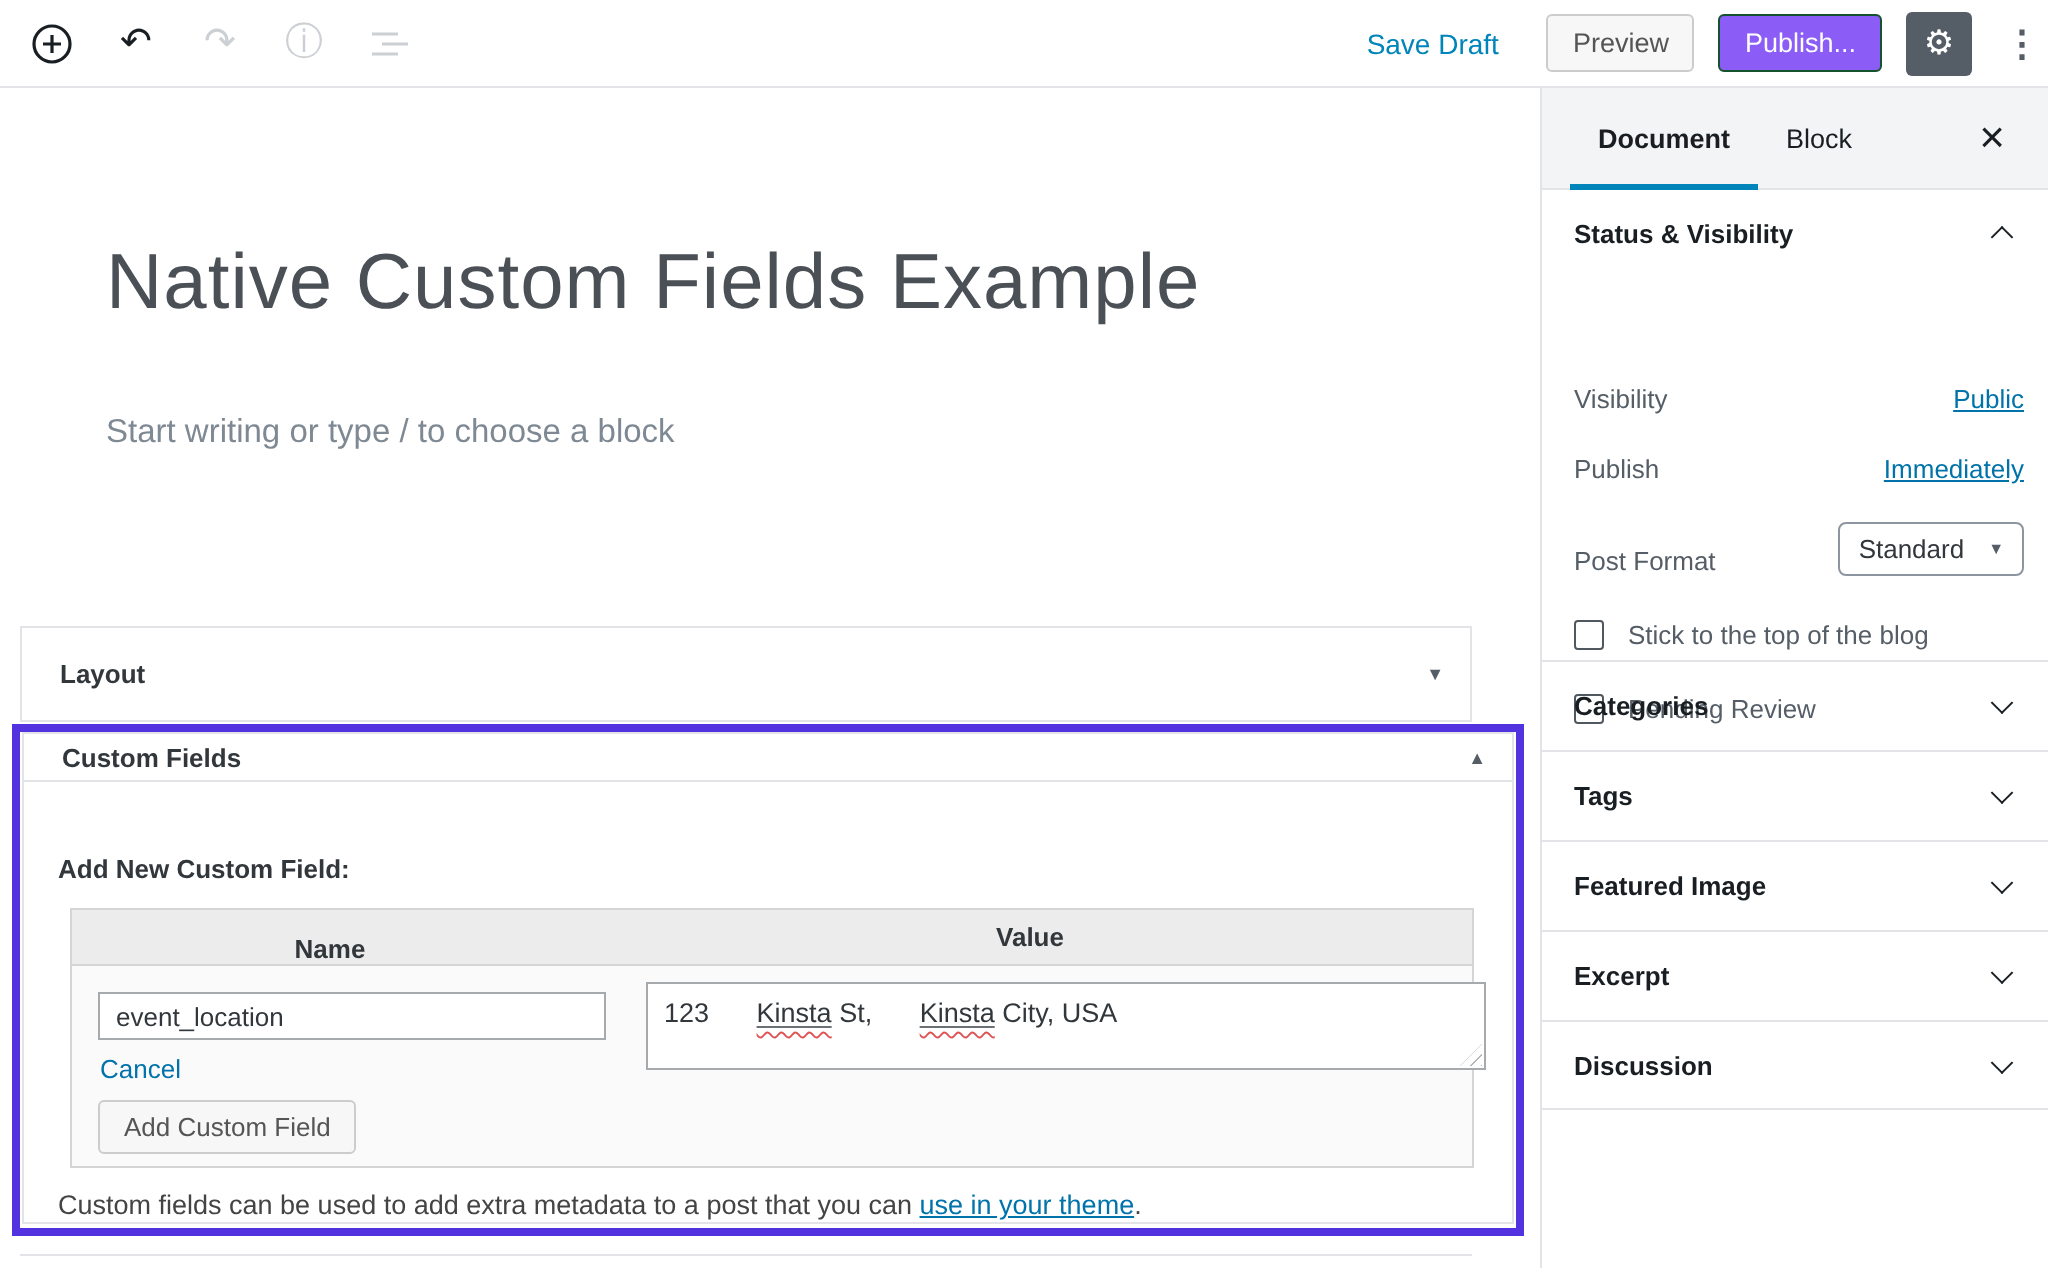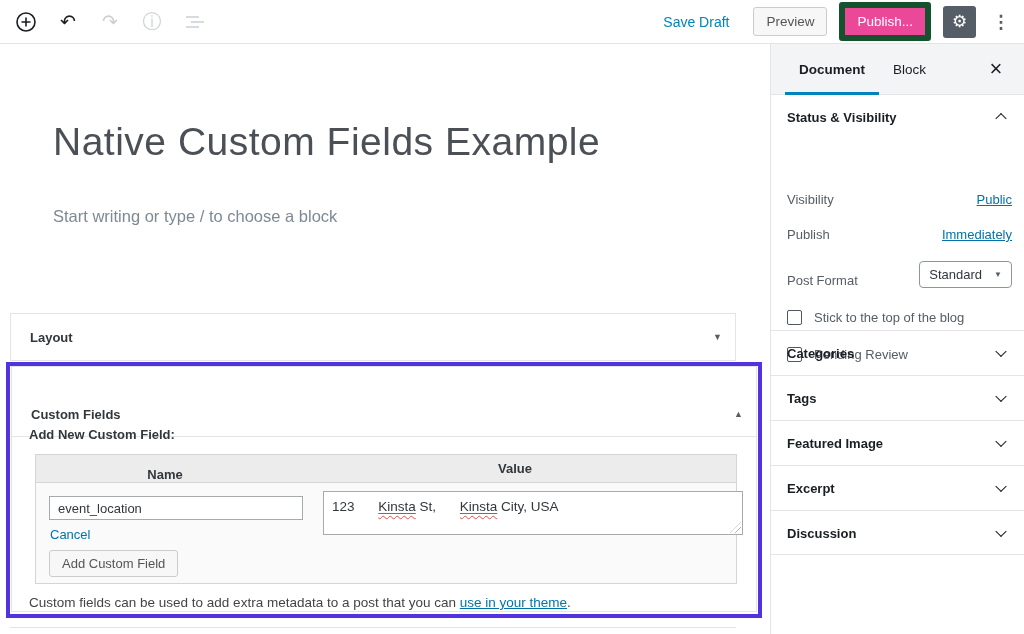--- a/index.html
+++ b/index.html
@@ -7,25 +7,25 @@
   body { font-family:"Liberation Sans", sans-serif; background:#fff; color:#32373c; }
   #app { position:relative; width:1024px; height:634px; overflow:hidden; background:#fff; }
 
   
   .toolbar { position:absolute; top:0; left:0; width:1024px; height:44px; background:#fff;
              border-bottom:1px solid #e2e4e7; display:flex; align-items:center; z-index:30; }
   .tb-left { display:flex; align-items:center; gap:10px; padding-left:10px; }
   .tb-btn { width:32px; height:32px; display:flex; align-items:center; justify-content:center; cursor:pointer; }
   .glyph { font-size:19px; line-height:1; color:#191e23; }
   .glyph.dim { color:#ccd0d4; }
-  .tb-right { margin-left:auto; display:flex; align-items:center; gap:12px; padding-right:10px; }
+  .tb-right { margin-left:auto; display:flex; align-items:center; gap:12px; }
   .save-draft { color:#0085ba; font-size:14px; cursor:pointer; }
   .btn { font-size:13.5px; border-radius:3px; padding:6px 12px; cursor:pointer; display:inline-block; }
   .btn-secondary { background:#f7f7f7; border:1px solid #ccc; color:#555; margin-left:12px; }
-  .btn-primary { background:#ec4899; border:6px solid #14532d; color:#fff; }
+  .btn-primary { background:#8b5cf6; border:1px solid #14532d; color:#fff; }
   .gear-btn { width:33px; height:32px; background:#555d66; border-radius:3px; display:flex;
               align-items:center; justify-content:center; cursor:pointer; }
   .gear-btn span { color:#fff; font-size:17px; line-height:1; }
   .dots { font-size:18px; color:#555d66; font-weight:bold; letter-spacing:0; padding:0 4px; cursor:pointer; }
 
   
   .main { position:absolute; top:44px; left:0; width:770px; height:590px; background:#fff; }
   .post-title { position:absolute; left:53px; top:76px; font-size:39px; font-weight:300;
                 color:#4a5056; letter-spacing:.5px; }
   .block-placeholder { position:absolute; left:53px; top:163px; font-size:16.5px; color:#7e8993; }
@@ -35,21 +35,21 @@
   .mb-title { position:absolute; left:19px; top:50%; transform:translateY(-50%); font-size:13px; font-weight:bold; color:#32373c; }
   .mb-tri { position:absolute; right:13px; top:50%; transform:translateY(-50%); font-size:9px; color:#555d66; }
 
   .layout-box { left:10px; top:269px; width:726px; height:48px; }
 
   .annotation { position:absolute; left:6px; top:318px; width:756px; height:256px;
                 border:4px solid #5333e0; z-index:20; pointer-events:none; }
 
   .cf-panel { position:absolute; left:11px; top:322px; width:746px; height:246px;
               background:#fff; border:1px solid #e2e4e7; z-index:10; }
-  .cf-header { position:relative; height:46px; border-bottom:1px solid #e2e4e7;margin-top:24px; }
+  .cf-header { position:relative; height:24px; border-bottom:1px solid #e2e4e7; }
   .cf-addnew { position:absolute; left:17px; top:60px; font-size:13px; font-weight:bold; color:#32373c; }
   .cf-table { position:absolute; left:23px; top:87px; width:702px; height:130px;
               border:1px solid #d5d5d5; background:#fafafa; }
   .cf-thead { display:flex; height:28px; background:#ececec; border-bottom:1px solid #d5d5d5; }
   .cf-th { font-size:13px; font-weight:bold; color:#32373c; display:flex; align-items:center; justify-content:center; }
   .cf-th-name { width:258px;margin-top:12px; }
   .cf-th-value { flex:1; }
   .cf-name-input { position:absolute; left:13px; top:41px; width:254px; height:24px;
                    border:1px solid #a7aaad; border-radius:0; background:#fff; font-size:13px;
                    font-family:"Liberation Sans",sans-serif; color:#32373c; padding:2px 8px; }

